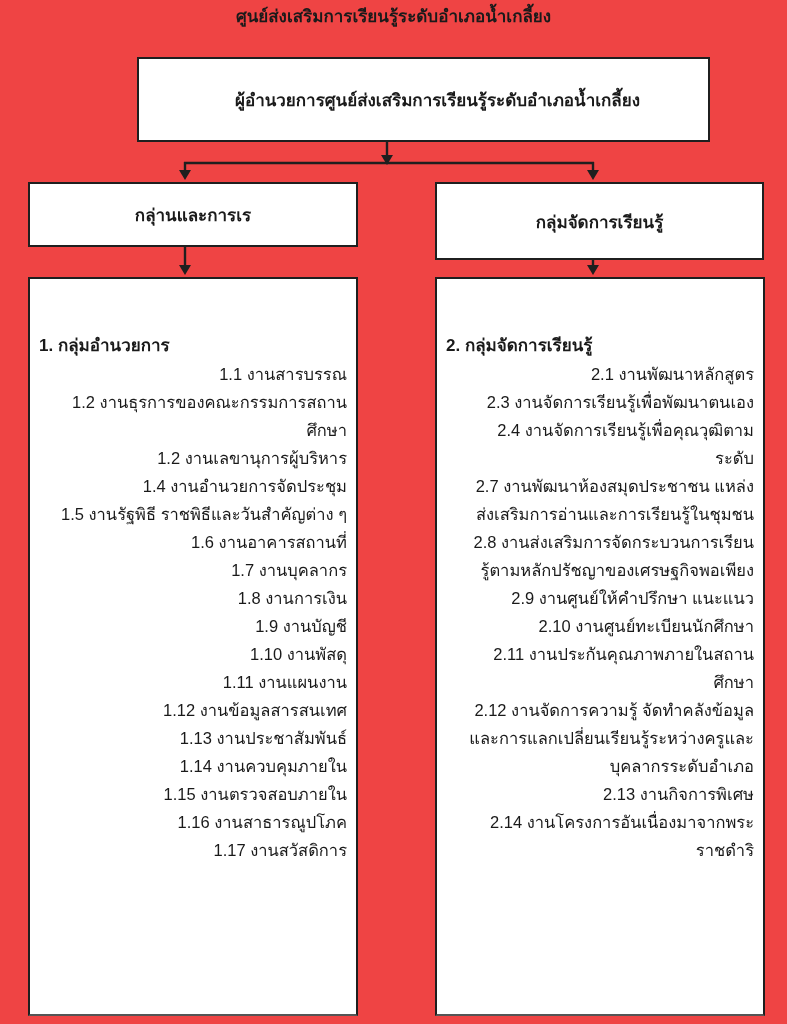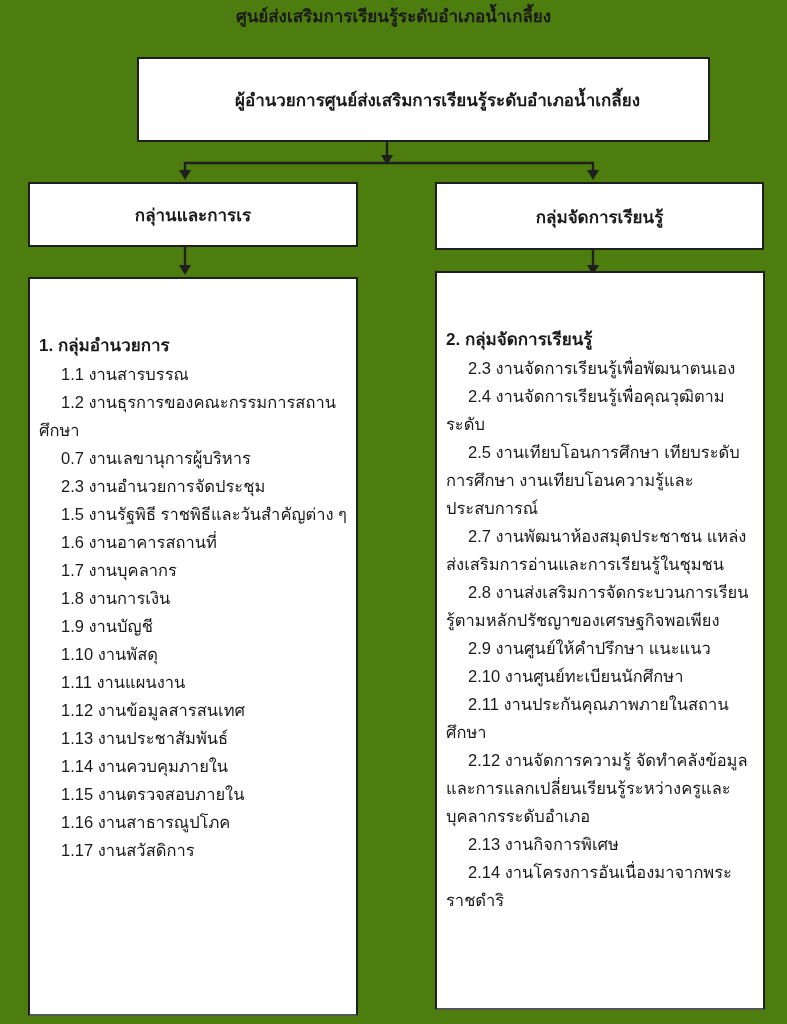--- a/index.html
+++ b/index.html
@@ -6,21 +6,21 @@
     margin: 0;
     padding: 0;
     background: #ffffff;
     font-family: "Liberation Sans", "DejaVu Sans", sans-serif;
     color: #1a1a1a;
   }
   .canvas {
     position: relative;
     width: 787px;
     height: 1024px;
-    background: #4d7c0f;
+    background: #ef4444;
     overflow: hidden;
   }
   .page-title {
     position: absolute;
     top: 4px;
     left: 0;
     width: 787px;
     text-align: center;
     font-size: 17px;
     font-weight: 700;
@@ -35,35 +35,36 @@
   .center-box {
     display: flex;
     align-items: center;
     justify-content: center;
     text-align: center;
     font-weight: 700;
     font-size: 17px;
   }
   .director-box { left: 137px; top: 57px;  width: 573px; height: 85px; padding-left: 28px; }
   .group-box-left  { left: 28px;  top: 182px; width: 330px; height: 65px; }
-  .group-box-right { left: 435px; top: 182px; width: 329px; height: 68px; }
+  .group-box-right { left: 435px; top: 182px; width: 329px; height: 78px; }
   .list-box-left   { left: 28px;  top: 277px; width: 330px; height: 739px; }
-  .list-box-right  { left: 435px; top: 271px; width: 330px; height: 739px; }
+  .list-box-right  { left: 435px; top: 277px; width: 330px; height: 739px; }
   .list-box {
     padding: 53px 9px 0 9px;
     font-size: 16.5px;
     line-height: 28px;
     border-bottom-color: #555555;
   }
   .list-heading {
     font-weight: 700;
     font-size: 17px;
   }
   .item {
     text-indent: 22px;
+    text-align: right;
   }
   .connectors {
     position: absolute;
     left: 0;
     top: 0;
     pointer-events: none;
   }
   .connectors line { stroke: #1f1f1f; stroke-width: 2.4px; }
   .connectors polygon { fill: #1f1f1f; }
 </style>
@@ -104,44 +105,44 @@
 
   <div class="box center-box group-box-right">
     <span>กลุ่มจัดการเรียนรู้</span>
   </div>
 
   <div class="box list-box list-box-left">
     <div class="list-heading">1. กลุ่มอำนวยการ</div>
     <div>
         <div class="item">1.1 งานสารบรรณ</div>
         <div class="item">1.2 งานธุรการของคณะกรรมการสถานศึกษา</div>
-        <div class="item">0.7 งานเลขานุการผู้บริหาร</div>
-        <div class="item">2.3 งานอำนวยการจัดประชุม</div>
+        <div class="item">1.2 งานเลขานุการผู้บริหาร</div>
+        <div class="item">1.4 งานอำนวยการจัดประชุม</div>
         <div class="item">1.5 งานรัฐพิธี ราชพิธีและวันสำคัญต่าง ๆ</div>
         <div class="item">1.6 งานอาคารสถานที่</div>
         <div class="item">1.7 งานบุคลากร</div>
         <div class="item">1.8 งานการเงิน</div>
         <div class="item">1.9 งานบัญชี</div>
         <div class="item">1.10 งานพัสดุ</div>
         <div class="item">1.11 งานแผนงาน</div>
         <div class="item">1.12 งานข้อมูลสารสนเทศ</div>
         <div class="item">1.13 งานประชาสัมพันธ์</div>
         <div class="item">1.14 งานควบคุมภายใน</div>
         <div class="item">1.15 งานตรวจสอบภายใน</div>
         <div class="item">1.16 งานสาธารณูปโภค</div>
         <div class="item">1.17 งานสวัสดิการ</div>
       </div>
   </div>
 
   <div class="box list-box list-box-right">
     <div class="list-heading">2. กลุ่มจัดการเรียนรู้</div>
     <div>
+        <div class="item">2.1 งานพัฒนาหลักสูตร</div>
         <div class="item">2.3 งานจัดการเรียนรู้เพื่อพัฒนาตนเอง</div>
         <div class="item">2.4 งานจัดการเรียนรู้เพื่อคุณวุฒิตามระดับ</div>
-        <div class="item">2.5 งานเทียบโอนการศึกษา เทียบระดับการศึกษา งานเทียบโอนความรู้และประสบการณ์</div>
         <div class="item">2.7 งานพัฒนาห้องสมุดประชาชน แหล่งส่งเสริมการอ่านและการเรียนรู้ในชุมชน</div>
         <div class="item">2.8 งานส่งเสริมการจัดกระบวนการเรียนรู้ตามหลักปรัชญาของเศรษฐกิจพอเพียง</div>
         <div class="item">2.9 งานศูนย์ให้คำปรึกษา แนะแนว</div>
         <div class="item">2.10 งานศูนย์ทะเบียนนักศึกษา</div>
         <div class="item">2.11 งานประกันคุณภาพภายในสถานศึกษา</div>
         <div class="item">2.12 งานจัดการความรู้ จัดทำคลังข้อมูล และการแลกเปลี่ยนเรียนรู้ระหว่างครูและบุคลากรระดับอำเภอ</div>
         <div class="item">2.13 งานกิจการพิเศษ</div>
         <div class="item">2.14 งานโครงการอันเนื่องมาจากพระราชดำริ</div>
       </div>
   </div>

